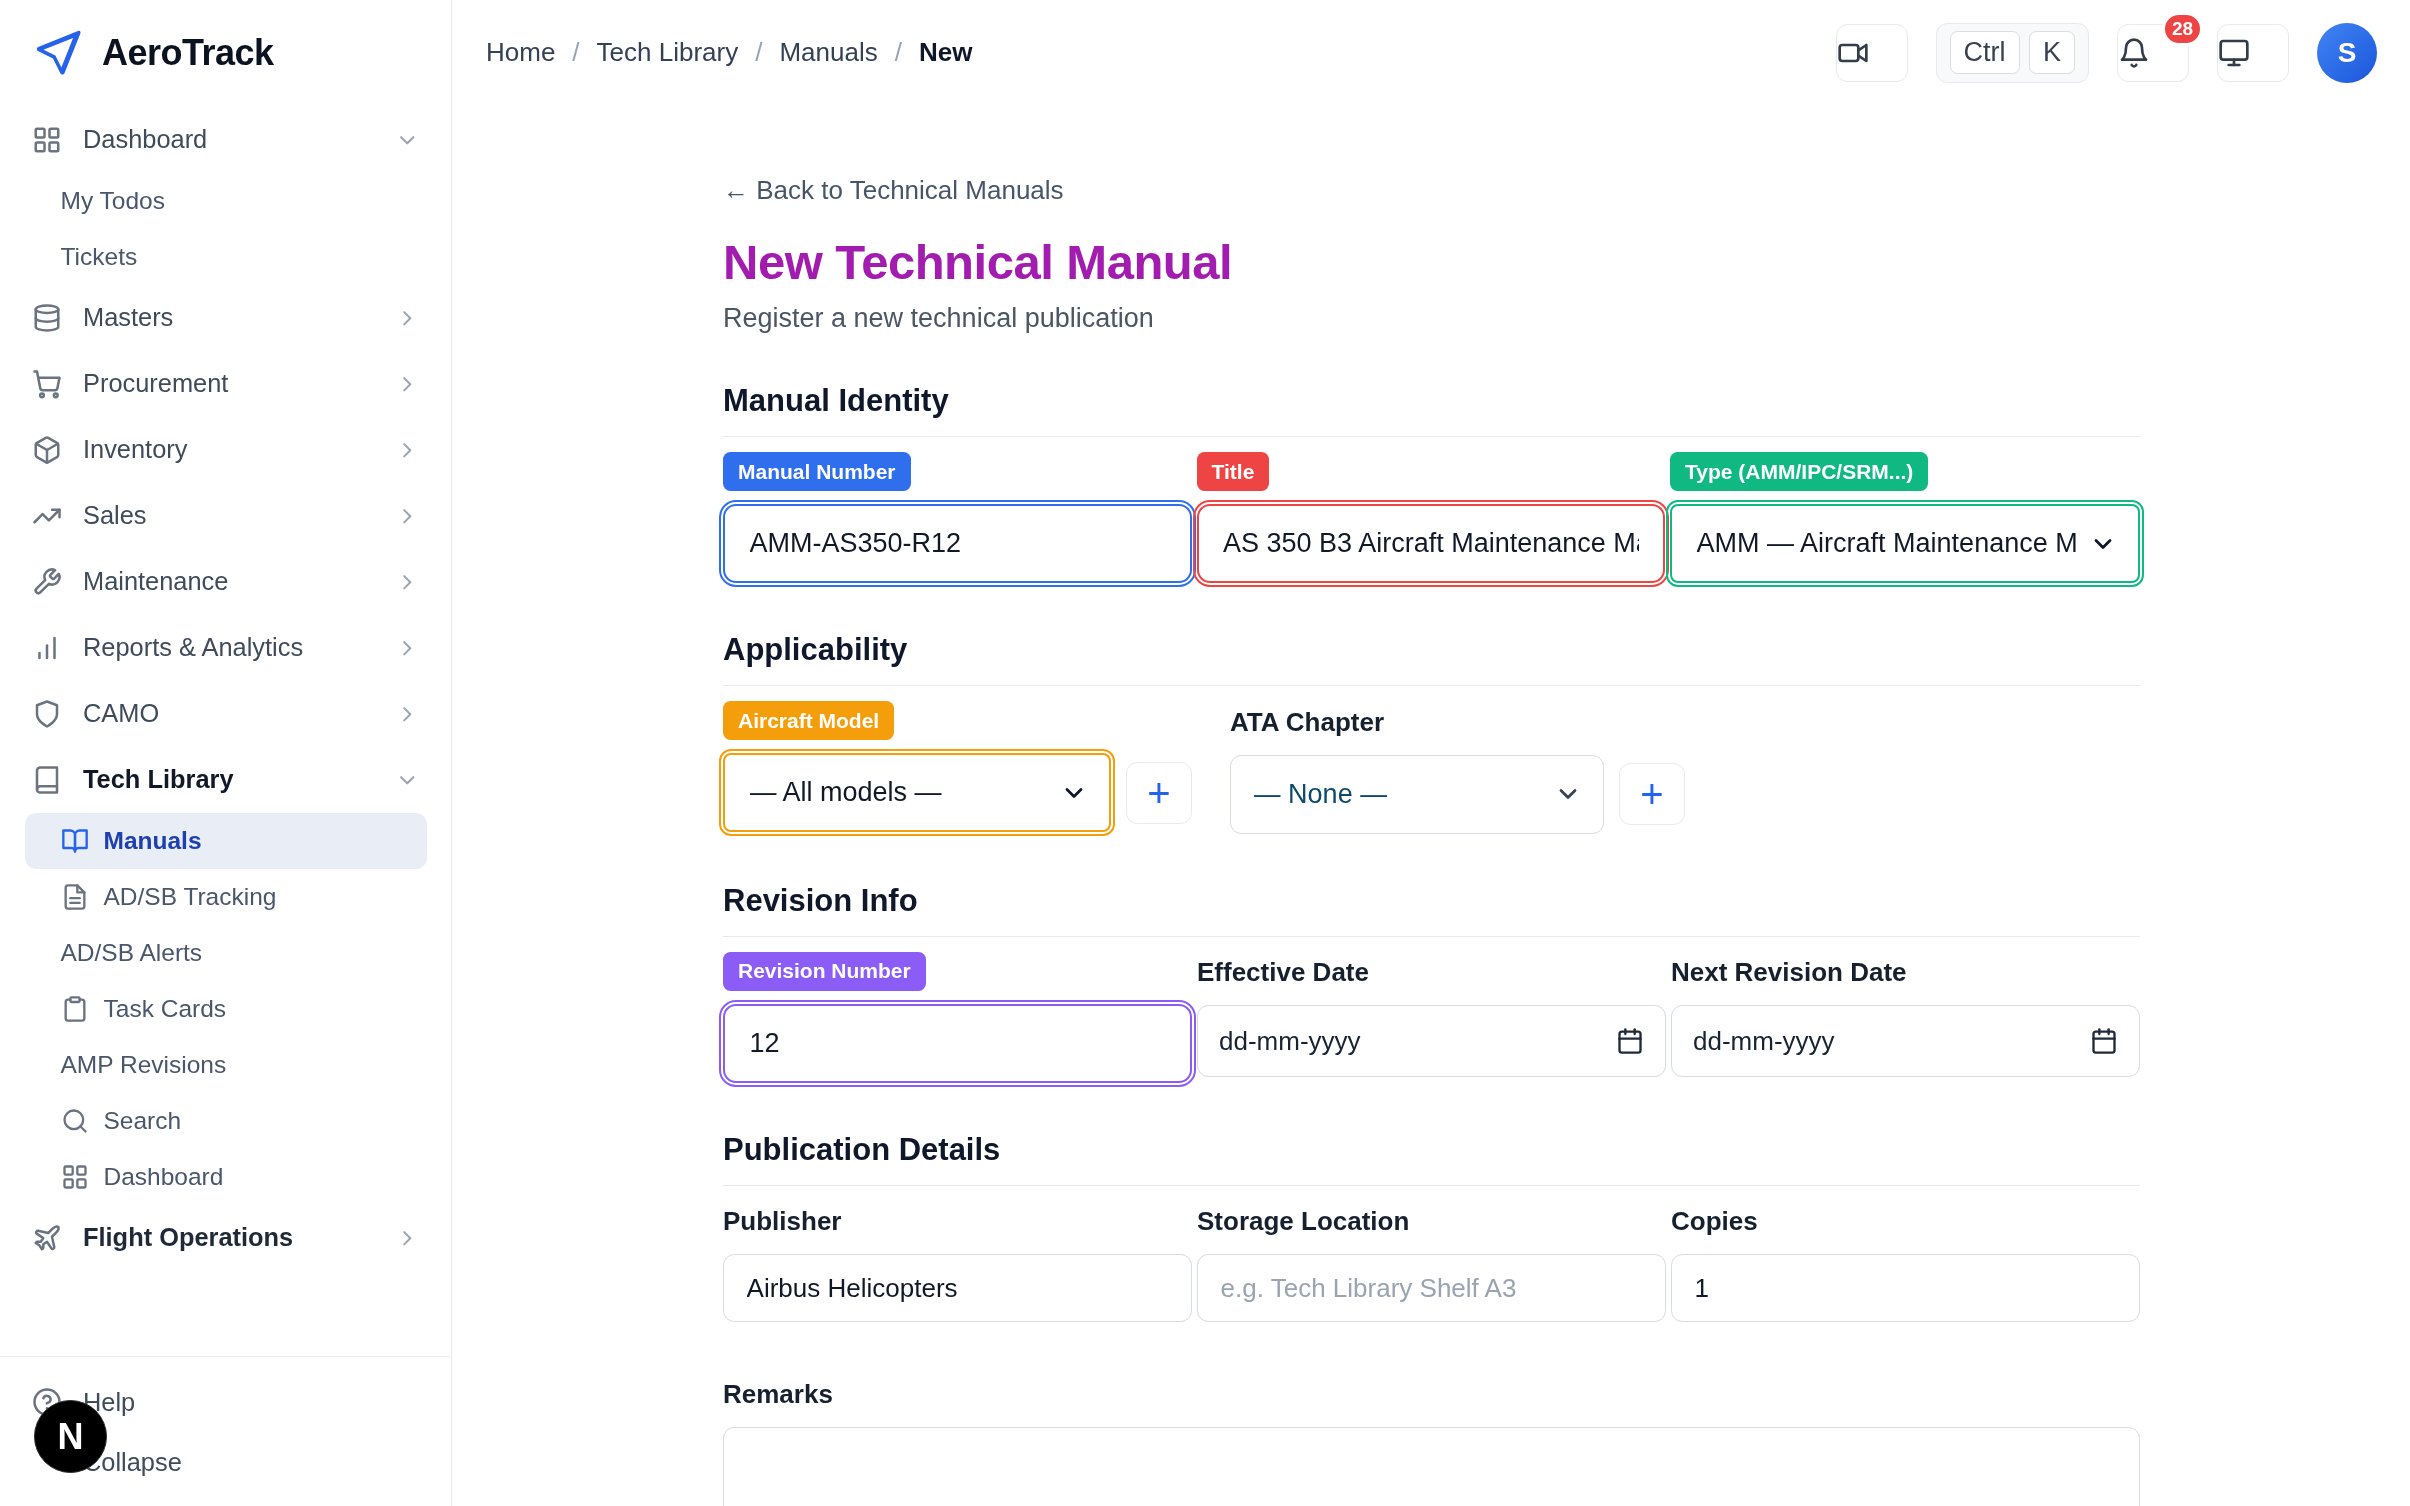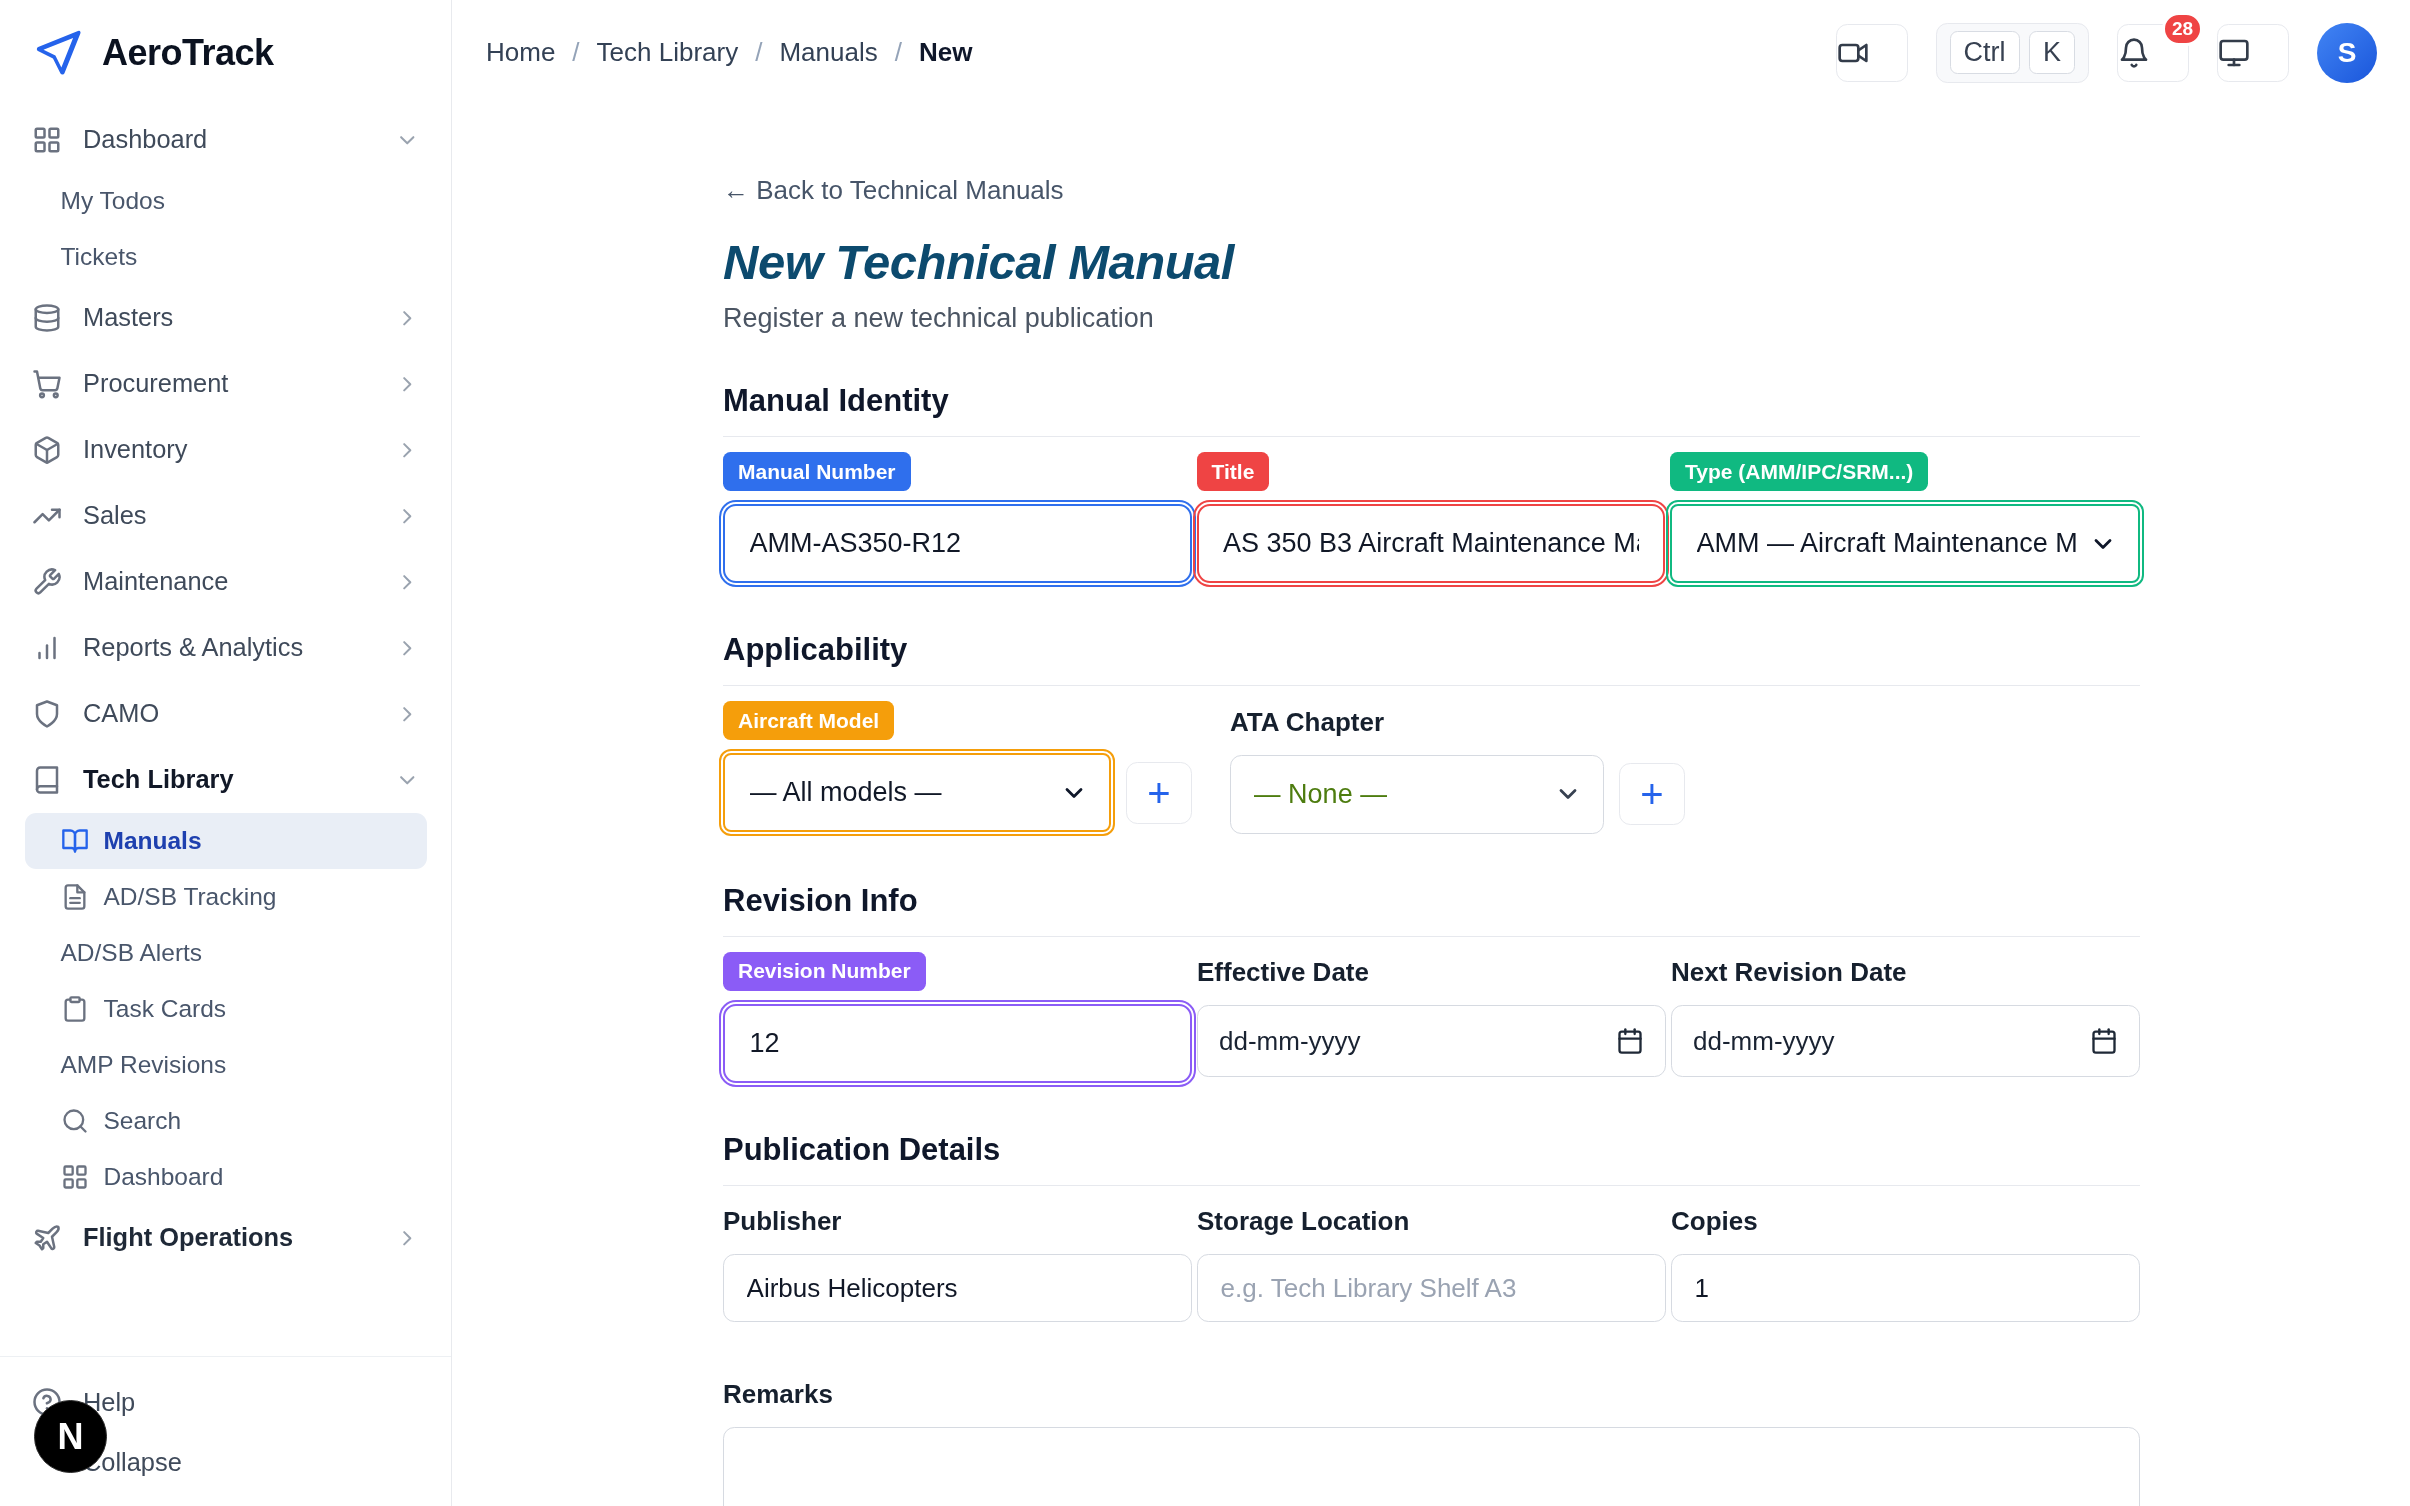--- a/index.html
+++ b/index.html
@@ -58,21 +58,21 @@
     font-size:27px; color:#374151; }
   .badge-count { position:absolute; top:-13px; right:-15px; background:var(--notification-red,#ef4444);
     color:#fff; min-width:41px; height:34px; border-radius:17px; display:flex; align-items:center;
     justify-content:center; font-size:19px; font-weight:700; border:3.8px solid #fff; padding:0 5.6px; }
   .avatar { width:60px; height:60px; border-radius:50%; background:linear-gradient(135deg,#4285f4,#1a56db);
     color:#fff; display:flex; align-items:center; justify-content:center; font-size:28px; font-weight:600; cursor:pointer; }
 
   
   .main { flex:1; overflow:hidden; padding:70px 271px 0; }
   .back-link { font-size:26px; color:#475569; cursor:pointer; width:max-content; }
-  .page-title { margin-top:28px; font-size:49px; font-weight:700; color:#0c4a6e; letter-spacing:-0.5px;font-style:italic; }
+  .page-title { margin-top:28px; font-size:49px; font-weight:700; color:#a21caf; letter-spacing:-0.5px; }
   .page-subtitle { margin-top:13px; font-size:27px; color:#4b5563; }
 
   .section { margin-top:49px; }
   .section-heading { font-size:31px; font-weight:700; color:#0f172a; }
   .section-divider { margin-top:17px; border-bottom:1.9px solid #e7e9ee; }
 
   .fields-row { margin-top:15px; display:grid; grid-template-columns:repeat(3,1fr); gap:5px; }
   .badge { display:inline-block; width:max-content; background:var(--c,#3b82f6); color:#fff;
     font-size:21px; font-weight:600; padding:7.5px 15px; border-radius:7.5px; margin-bottom:13px; }
   .field--blue   { --c: var(--badge-blue,   #2f6fed); }
@@ -98,21 +98,21 @@
     background:#fff; cursor:text; }
   .cal-icon { width:28px; height:28px; color:#1f2937; display:flex; }
   .cal-icon svg { width:100%; height:100%; }
   .plain-input { display:block; width:100%; height:68px; border:1.9px solid #d6dae1; border-radius:11.3px;
     padding:0 22.6px; font-size:26px; color:#111827; background:#fff; font-family:inherit; }
   .plain-input::placeholder { color:#9aa3b2; }
 
   .app-row { margin-top:15px; display:flex; align-items:flex-start; }
   .group-controls { display:flex; align-items:center; gap:15px; }
   .select-plain { width:374px; height:79px; border:1.9px solid #d6dae1; border-radius:11.3px;
-    padding:0 21px 0 22.6px; font-size:27px; color:#4d7c0f; background:#fff; display:flex;
+    padding:0 21px 0 22.6px; font-size:27px; color:#0c4a6e; background:#fff; display:flex;
     align-items:center; justify-content:space-between; cursor:pointer; }
   .select-plain .chev-down { color:#374151; }
   .add-btn { width:66px; height:62px; border:1.9px solid #e7e9ee; border-radius:11.3px; background:#fff;
     color:#2563eb; font-size:40px; line-height:1; display:flex; align-items:center; justify-content:center;
     cursor:pointer; font-weight:400; }
   .w-model { width:388px; }
 
   .remarks-block { margin-top:51px; }
   .remarks-textarea { display:block; width:100%; height:188px; border:1.9px solid #d6dae1;
     border-radius:11.3px; margin-top:17px; resize:none; font-family:inherit; font-size:26px;

